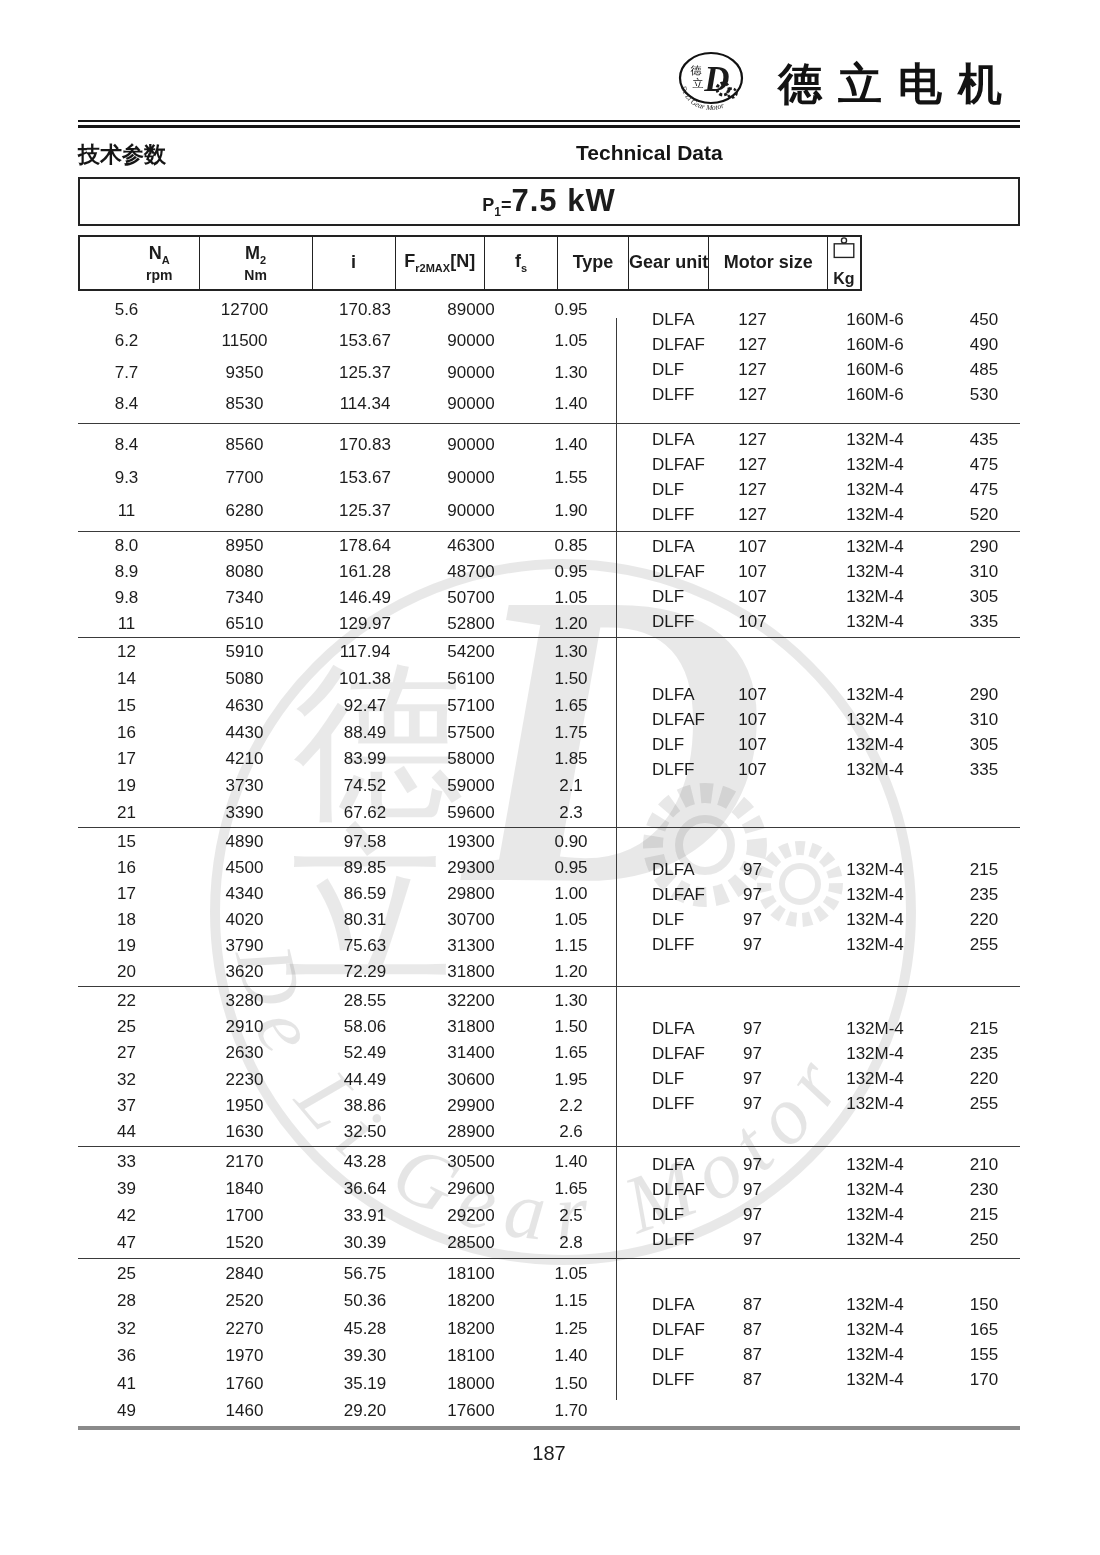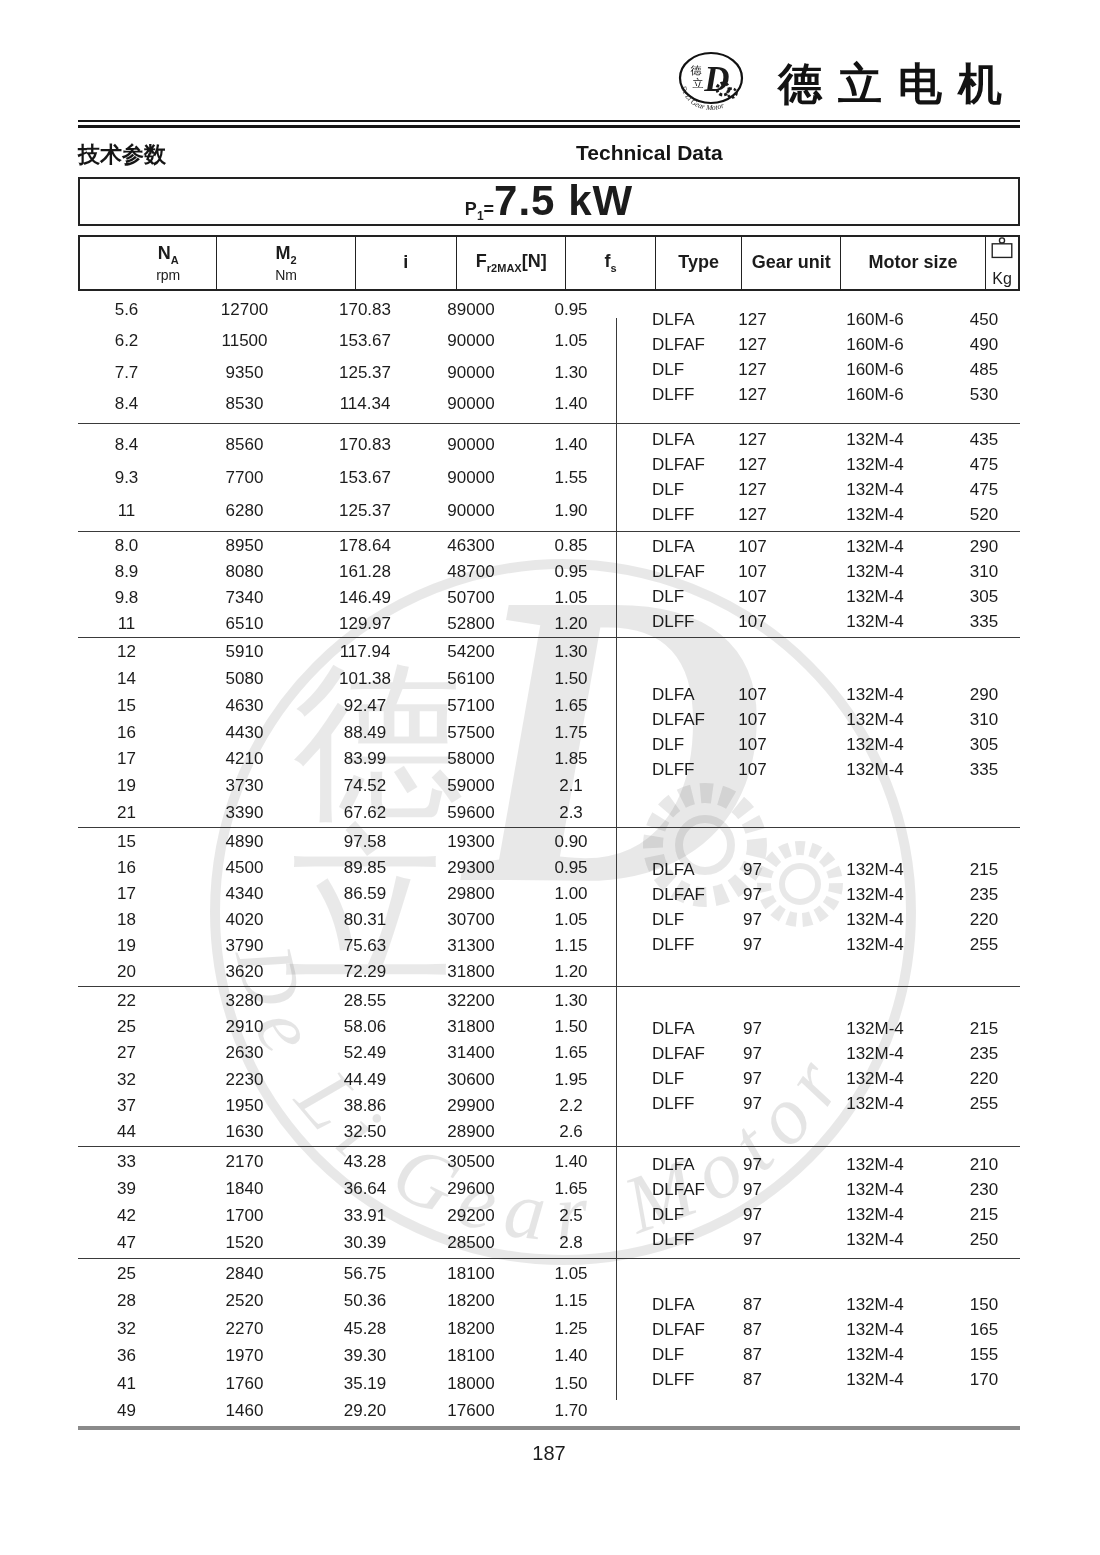--- a/index.html
+++ b/index.html
@@ -14,32 +14,32 @@
     font-family:"DejaVu Serif", serif;color:#121212;}
   .top-rule{position:absolute;left:78px;width:942px;top:120px;height:8px;
     border-top:2px solid #161616;border-bottom:3px solid #161616;box-sizing:border-box;}
   .section-head-left{position:absolute;left:78px;top:140px;font-size:22px;font-weight:bold;color:#151515;}
   .section-head-right{position:absolute;left:576px;top:141px;font-size:21px;font-weight:bold;color:#151515;}
   
   .title-box{position:absolute;left:78px;top:177px;width:942px;height:49px;border:2px solid #222;
     box-sizing:border-box;text-align:center;line-height:43px;white-space:nowrap;}
   .p-sym{font-size:18px;font-weight:bold;}
   .p-sym sub{font-size:12px;}
-  .p-val{font-size:42px;font-weight:bold;letter-spacing:1px;}
+  .p-val{font-size:31px;font-weight:bold;letter-spacing:1px;}
   
-  .table-head{position:absolute;left:78px;top:235px;width:942px;height:56px;border:2px solid #222;
+  .table-head{position:absolute;left:78px;top:235px;width:784px;height:56px;border:2px solid #222;
     box-sizing:border-box;display:flex;padding-left:40px;}
   .th{display:flex;flex-direction:column;align-items:center;justify-content:center;
     border-left:1px solid #222;box-sizing:border-box;line-height:1.18;}
   .th:first-child{border-left:none;}
   .w0{width:97px}.w1{width:139px}.w2{width:102px}.w3{width:110px}.w4{width:90px}
   .w5{width:87px}.w6{width:99px}.w7{width:146px}.w8{flex:1}
   .th-main{font-size:18px;font-weight:bold;white-space:nowrap;}
   .th-main sub{font-size:11px;}
-  .th-unit{font-size:14px;font-weight:normal;}
+  .th-unit{font-size:14px;font-weight:bold;}
   .kg-label{font-size:16px;margin-top:11px;}
   .weight-icon{display:block;}
   
   #groups{position:absolute;left:78px;top:291px;width:942px;height:1135px;}
   .v-divider{position:absolute;left:538px;top:27px;bottom:26px;width:1px;background:#3a3a3a;}
   .group{display:flex;border-bottom:1px solid #3a3a3a;box-sizing:border-box;}
   .group:last-child{border-bottom:none;}
   .g1{height:133px}.g2{height:108px}.g3{height:106px}.g4{height:190px}
   .g5{height:159px}.g6{height:160px}.g7{height:112px}.g8{height:167px}
   .gblock{display:flex;flex-direction:column;}

